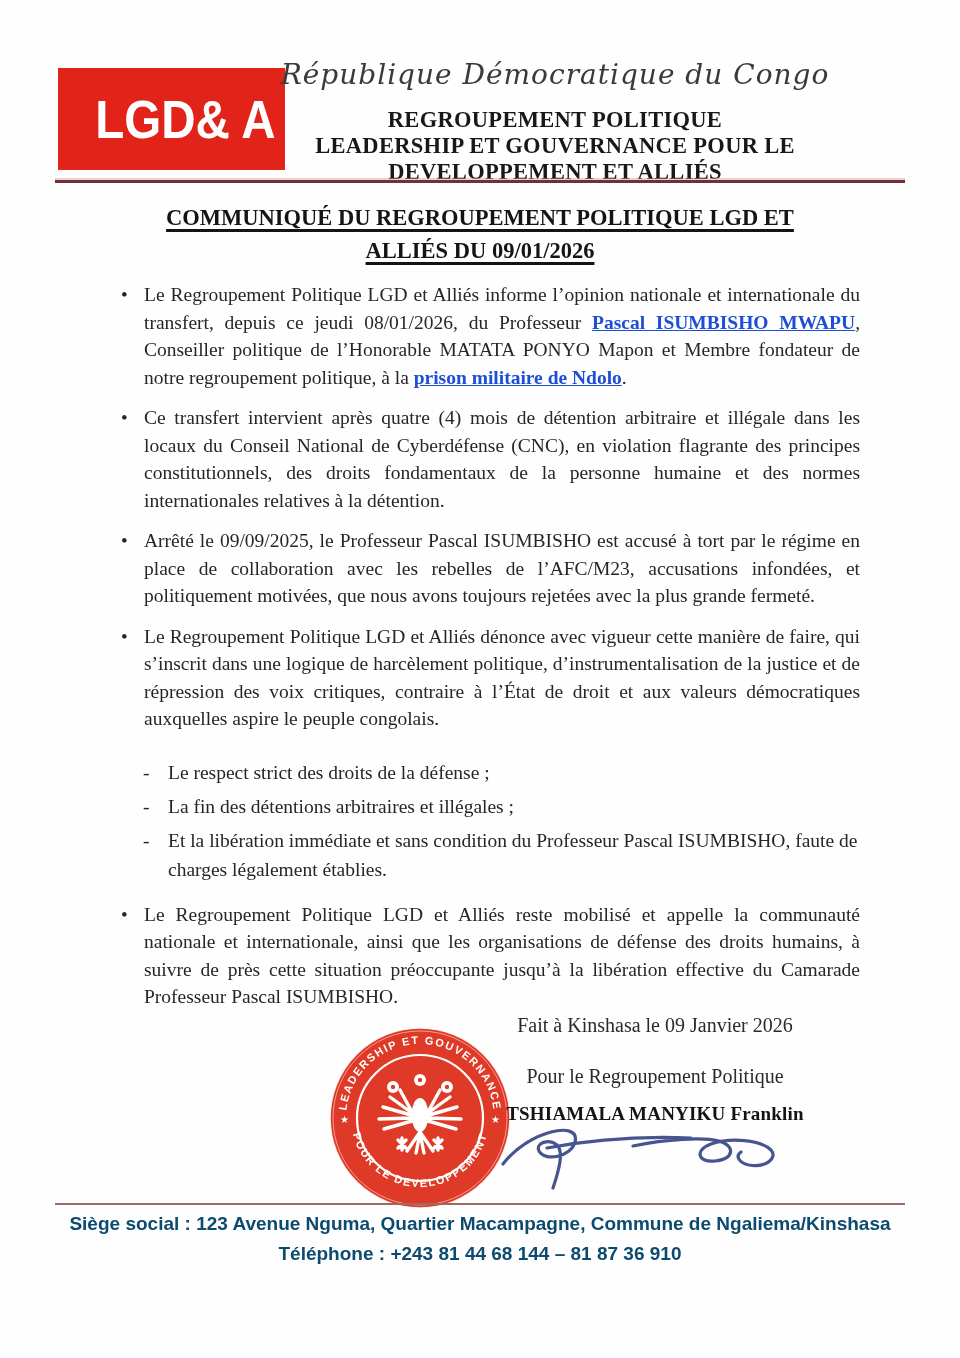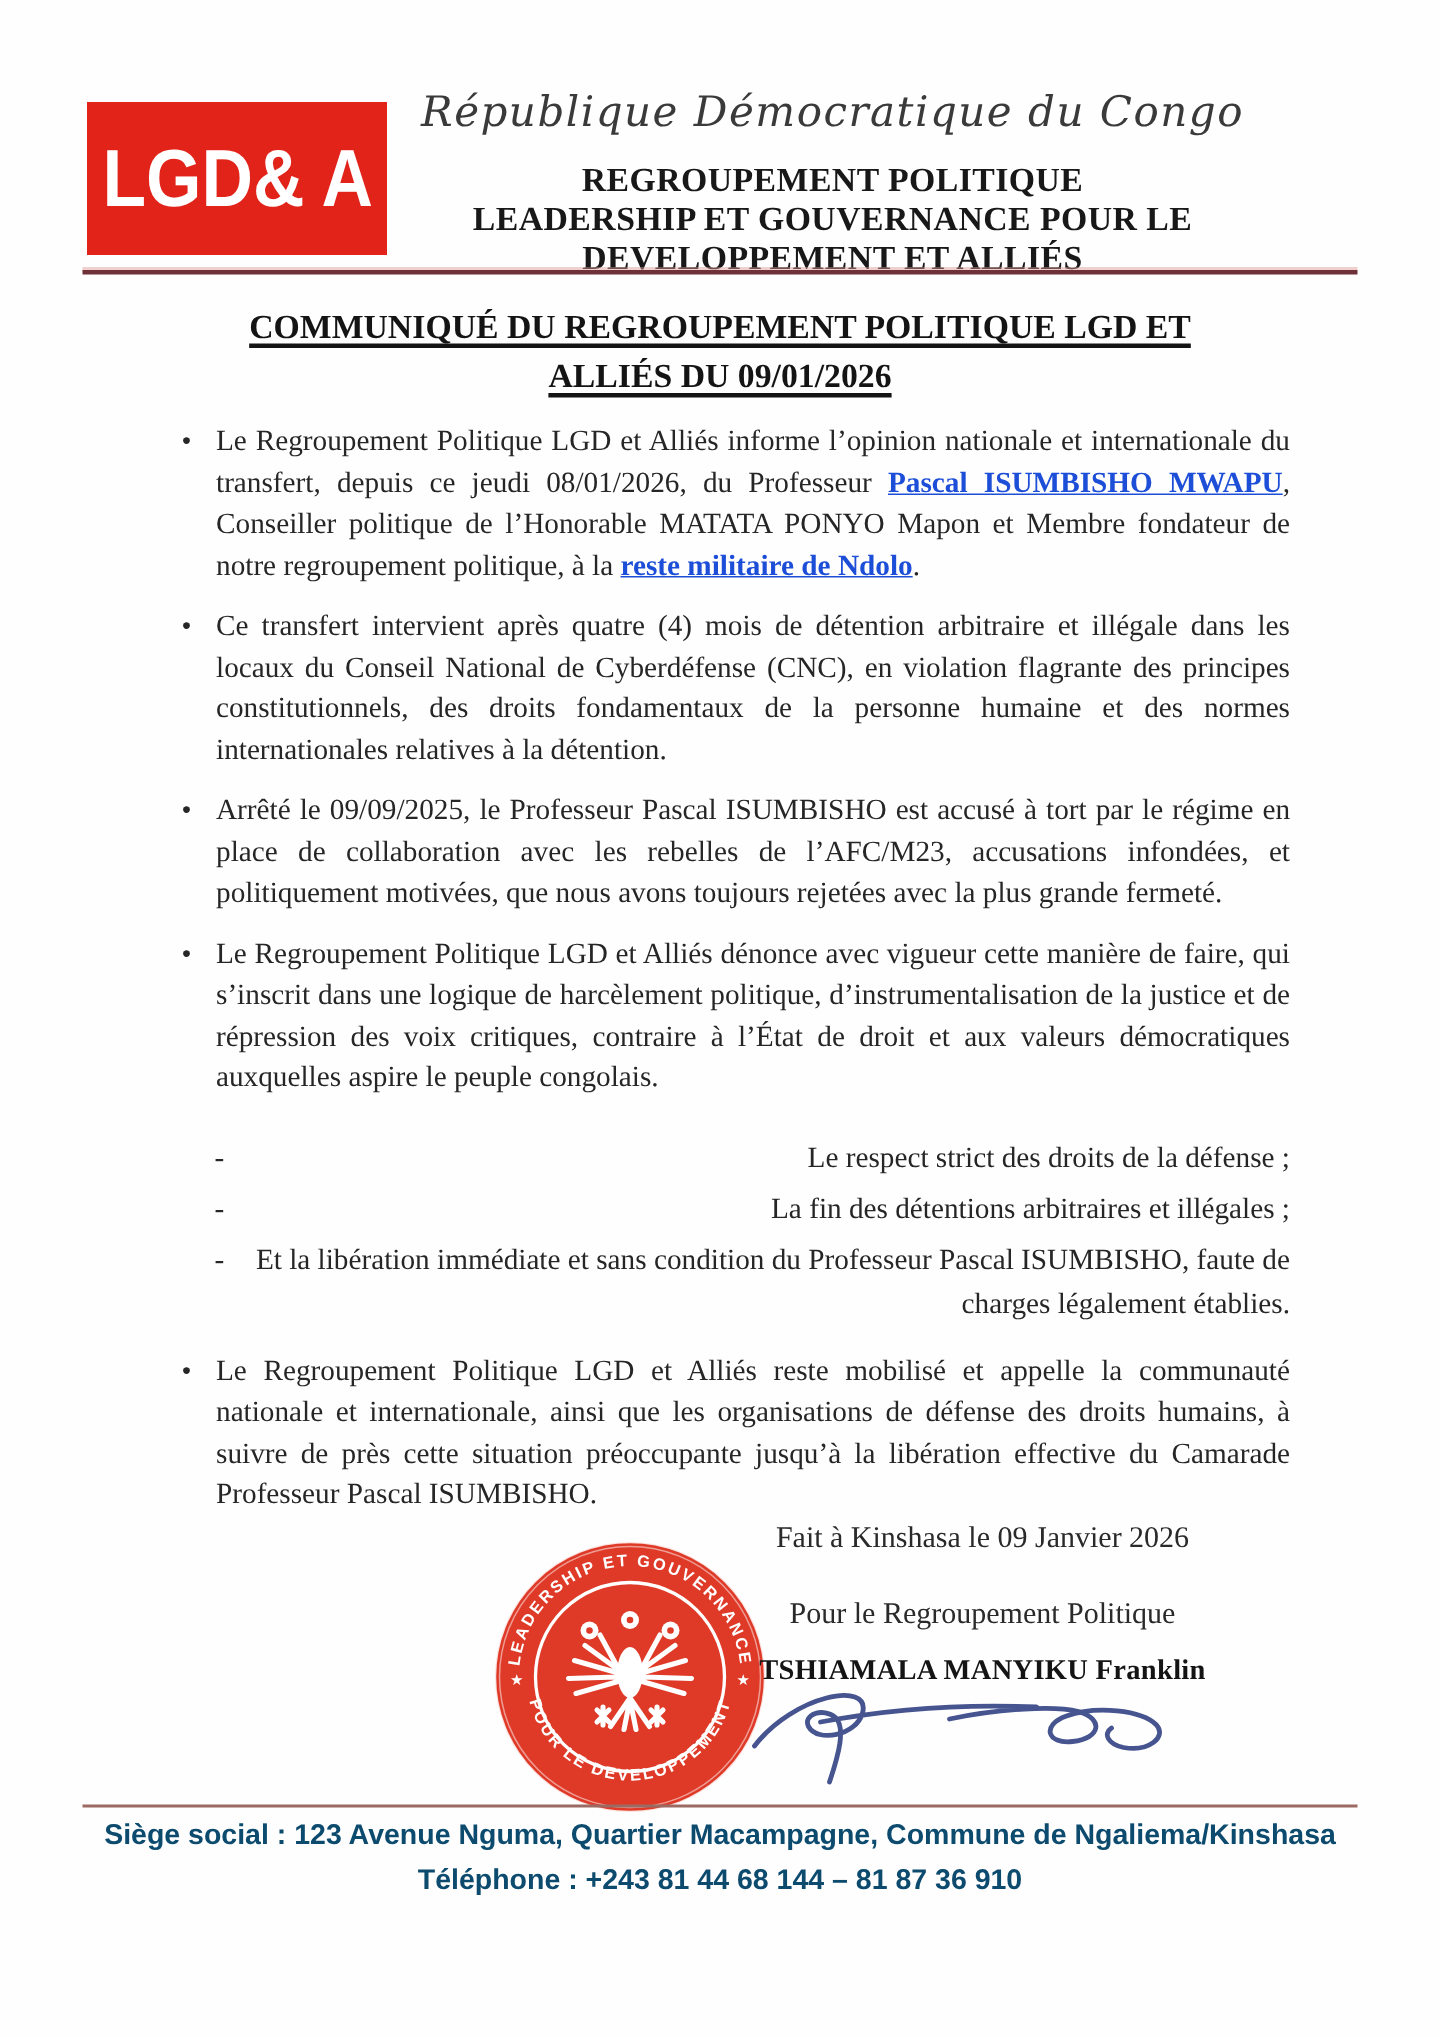--- a/index.html
+++ b/index.html
@@ -7,21 +7,21 @@
     position:relative;width:960px;height:1358px;margin:0 auto;
     background:#fefefe;overflow:hidden;
     font-family:"Liberation Serif", serif;color:#222;
   }
   
   .logo{
     position:absolute;top:68px;left:58px;width:200px;height:102px;
     background:var(--logo-red,#e2231a);
     display:flex;align-items:center;justify-content:center;
     color:#fff;font-family:"Liberation Sans",sans-serif;font-weight:bold;
-    font-size:54px;letter-spacing:0px;transform-origin:center;
+    font-size:54px;letter-spacing:0px;transform-origin:center;padding-left:27px;
   }
   .logo span{transform:scaleX(.88);white-space:pre;}
   .header-text{
     position:absolute;top:58px;left:280px;width:550px;text-align:center;
   }
   .country-script{
     font-family:"DejaVu Serif", serif;font-style:italic;
     font-size:28px;color:#3a3a3a;letter-spacing:1px;margin-bottom:16px;
   }
   .org-line{
@@ -47,21 +47,21 @@
     font-size:19.5px;line-height:27.5px;color:#262626;
   }
   .bullet-item{display:flex;margin-bottom:13px;}
   .bullet-marker{width:23px;flex:0 0 23px;padding-left:1px;font-size:19px;}
   .bullet-text{flex:1;text-align:justify;}
   .bullet-text b{color:#1d4ed8;text-decoration:underline;}
   .ainsi-line{margin:2px 0 0 23px;}
   .demands{margin:25px 0 17px 23px;}
   .demand-row{display:flex;line-height:29px;margin-bottom:5px;}
   .demand-dash{width:25px;flex:0 0 25px;}
-  .demand-text{flex:1;text-align:right;}
+  .demand-text{flex:1;}
   .closing{margin-top:17px;}
   
   .sig-area{position:absolute;top:1008px;left:0;right:0;height:210px;}
   .seal{position:absolute;left:328px;top:18px;width:184px;height:184px;}
   .sig-col{position:absolute;left:495px;top:6px;width:320px;text-align:center;}
   .sig-place{font-size:20px;color:#2a2a2a;margin-bottom:12px;}
   .sig-for{font-size:20px;color:#2a2a2a;margin-bottom:15px;margin-top:28px;}
   .sig-name{font-size:19px;font-weight:bold;color:#141414;letter-spacing:.2px;}
   .sig-ink{position:absolute;left:0px;top:98px;width:310px;height:85px;}
   
@@ -94,21 +94,21 @@
   <div class="rule-top"></div>
 
   <div class="doc-title">
     <div><span>COMMUNIQUÉ DU REGROUPEMENT POLITIQUE LGD ET</span></div>
     <div><span>ALLIÉS DU 09/01/2026</span></div>
   </div>
 
   <div class="content">
     <div class="bullet-item">
       <span class="bullet-marker">•</span>
-      <span class="bullet-text"><span>Le Regroupement Politique LGD et Alliés informe l’opinion nationale et internationale du transfert, depuis ce jeudi 08/01/2026, du Professeur </span><b>Pascal ISUMBISHO MWAPU</b><span>, Conseiller politique de l’Honorable MATATA PONYO Mapon et Membre fondateur de notre regroupement politique, à la </span><b>reste militaire de Ndolo</b><span>.</span></span>
+      <span class="bullet-text"><span>Le Regroupement Politique LGD et Alliés informe l’opinion nationale et internationale du transfert, depuis ce jeudi 08/01/2026, du Professeur </span><b>Pascal ISUMBISHO MWAPU</b><span>, Conseiller politique de l’Honorable MATATA PONYO Mapon et Membre fondateur de notre regroupement politique, à la </span><b>prison militaire de Ndolo</b><span>.</span></span>
     </div>
     <div class="bullet-item">
       <span class="bullet-marker">•</span>
       <span class="bullet-text"><span>Ce transfert intervient après quatre (4) mois de détention arbitraire et illégale dans les locaux du Conseil National de Cyberdéfense (CNC), en violation flagrante des principes constitutionnels, des droits fondamentaux de la personne humaine et des normes internationales relatives à la détention.</span></span>
     </div>
     <div class="bullet-item">
       <span class="bullet-marker">•</span>
       <span class="bullet-text"><span>Arrêté le 09/09/2025, le Professeur Pascal ISUMBISHO est accusé à tort par le régime en place de collaboration avec les rebelles de l’AFC/M23, accusations infondées, et politiquement motivées, que nous avons toujours rejetées avec la plus grande fermeté.</span></span>
     </div>
     <div class="bullet-item" style="margin-bottom:0;">

